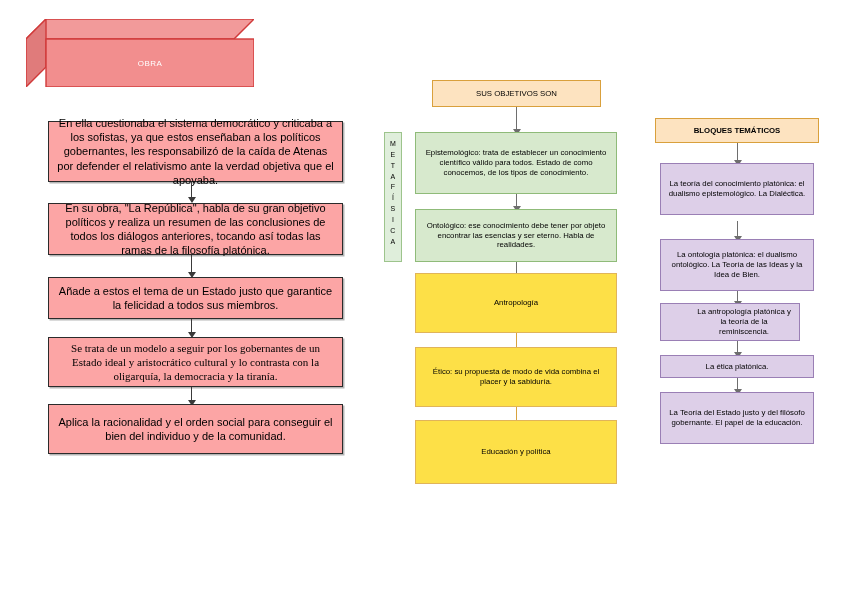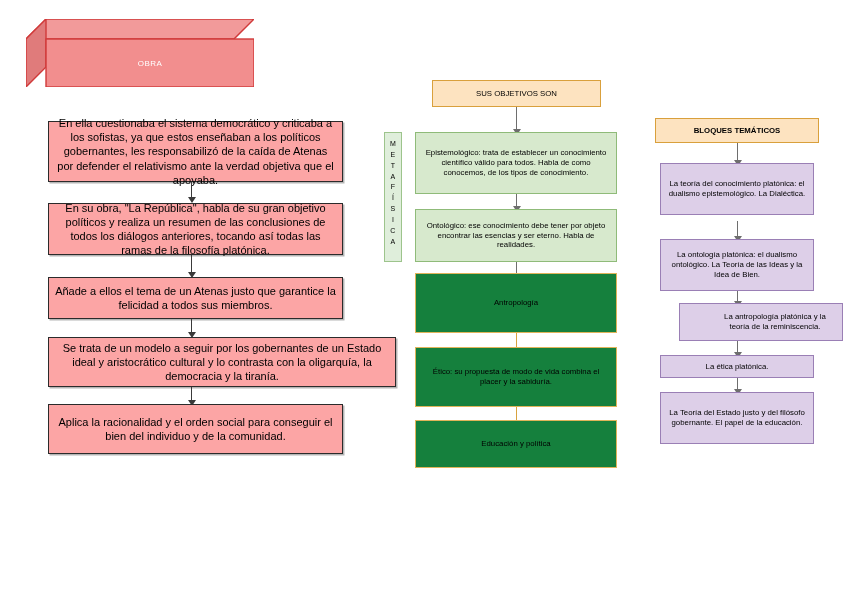--- a/index.html
+++ b/index.html
@@ -89,21 +89,21 @@
     justify-content: flex-start;
     padding-top: 6px;
     font-size: 7px;
     line-height: 1.55;
     letter-spacing: 0.3px;
   }
   .box-green-vert .vletter { display: block; }
 
   
   .box-yellow {
-    background: #15803d;
+    background: #fde047;
     border: 1px solid #e0b45a;
     font-size: 7.8px;
   }
 
   
   .box-purple {
     background: #ddcfe8;
     border: 1px solid #9a7fb5;
     font-size: 7.8px;
   }
@@ -154,28 +154,28 @@
 
   <div class="node box-plain" style="left:48px; top:203px; width:295px; height:52px;">
     <span class="txt">En su obra, "La República", habla de su gran objetivo políticos y realiza un resumen de las conclusiones de todos los diálogos anteriores, tocando así todas las ramas de la filosofía platónica.</span>
   </div>
   <div class="conn" style="left:188px; top:255px;">
     <div class="conn-line" style="left:3px; top:0; height:20px;"></div>
     <div class="conn-head" style="left:0; top:17px;"></div>
   </div>
 
   <div class="node box-plain" style="left:48px; top:277px; width:295px; height:42px;">
-    <span class="txt">Añade a ellos el tema de un Atenas justo que garantice la felicidad a todos sus miembros.</span>
+    <span class="txt">Añade a estos el tema de un Estado justo que garantice la felicidad a todos sus miembros.</span>
   </div>
   <div class="conn" style="left:188px; top:319px;">
     <div class="conn-line" style="left:3px; top:0; height:16px;"></div>
     <div class="conn-head" style="left:0; top:13px;"></div>
   </div>
 
-  <div class="node box-plain" style="left:48px; top:337px; width:348px; height:50px;">
+  <div class="node box-plain" style="left:48px; top:337px; width:295px; height:50px;font-family:Liberation Serif, serif;">
     <span class="txt">Se trata de un modelo a seguir por los gobernantes de un Estado ideal y aristocrático cultural y lo contrasta con la oligarquía, la democracia y la tiranía.</span>
   </div>
   <div class="conn" style="left:188px; top:387px;">
     <div class="conn-line" style="left:3px; top:0; height:16px;"></div>
     <div class="conn-head" style="left:0; top:13px;"></div>
   </div>
 
   <div class="node box-plain" style="left:48px; top:404px; width:295px; height:50px;">
     <span class="txt">Aplica la racionalidad y el orden social para conseguir el bien del individuo y de la comunidad.</span>
   </div>
@@ -195,21 +195,21 @@
     <span class="vletter">A</span>
     <span class="vletter">F</span>
     <span class="vletter">Í</span>
     <span class="vletter">S</span>
     <span class="vletter">I</span>
     <span class="vletter">C</span>
     <span class="vletter">A</span>
   </div>
 
   <div class="node box-green" style="left:415px; top:132px; width:202px; height:62px;">
-    <span class="txt">Epistemológico: trata de establecer un conocimiento científico válido para todos. Habla de como conocemos, de los tipos de conocimiento.</span>
+    <span class="txt">Epistemológico: trata de establecer un conocimiento científico válido para todos. Estado de como conocemos, de los tipos de conocimiento.</span>
   </div>
   <div class="conn gray" style="left:513px; top:194px;">
     <div class="conn-line" style="left:3px; top:0; height:15px;"></div>
     <div class="conn-head" style="left:0; top:12px;"></div>
   </div>
 
   <div class="node box-green" style="left:415px; top:209px; width:202px; height:53px;">
     <span class="txt">Ontológico: ese conocimiento debe tener por objeto encontrar las esencias y ser eterno. Habla de realidades.</span>
   </div>
   <div class="conn gray" style="left:513px; top:262px;">
@@ -226,21 +226,21 @@
   </div>
 
   <div class="node box-yellow" style="left:415px; top:347px; width:202px; height:60px;">
     <span class="txt">Ético: su propuesta de modo de vida combina el placer y la sabiduría.</span>
   </div>
   <div class="conn gold" style="left:513px; top:407px;">
     <div class="conn-line" style="left:3px; top:0; height:16px;"></div>
     <div class="conn-head" style="left:0; top:13px;"></div>
   </div>
 
-  <div class="node box-yellow" style="left:415px; top:420px; width:202px; height:48px;">
+  <div class="node box-yellow" style="left:415px; top:420px; width:202px; height:64px;">
     <span class="txt">Educación y política</span>
   </div>
 
   <div class="node box-orange" style="left:655px; top:118px; width:164px; height:25px;font-weight:bold;">
     <span class="txt">BLOQUES TEMÁTICOS</span>
   </div>
   <div class="conn gray" style="left:734px; top:143px;">
     <div class="conn-line" style="left:3px; top:0; height:20px;"></div>
     <div class="conn-head" style="left:0; top:17px;"></div>
   </div>
@@ -254,21 +254,21 @@
   </div>
 
   <div class="node box-purple" style="left:660px; top:239px; width:154px; height:52px;">
     <span class="txt">La ontología platónica: el dualismo ontológico. La Teoría de las Ideas y la Idea de Bien.</span>
   </div>
   <div class="conn gray" style="left:734px; top:291px;">
     <div class="conn-line" style="left:3px; top:0; height:13px;"></div>
     <div class="conn-head" style="left:0; top:10px;"></div>
   </div>
 
-  <div class="node box-purple" style="left:679px; top:303px; width:164px; height:38px;padding-left:28px;">
+  <div class="node box-purple" style="left:660px; top:303px; width:140px; height:38px;padding-left:28px;">
     <span class="txt">La antropología platónica y la teoría de la reminiscencia.</span>
   </div>
   <div class="conn gray" style="left:734px; top:341px;">
     <div class="conn-line" style="left:3px; top:0; height:14px;"></div>
     <div class="conn-head" style="left:0; top:11px;"></div>
   </div>
 
   <div class="node box-purple" style="left:660px; top:355px; width:154px; height:23px;">
     <span class="txt">La ética platónica.</span>
   </div>

